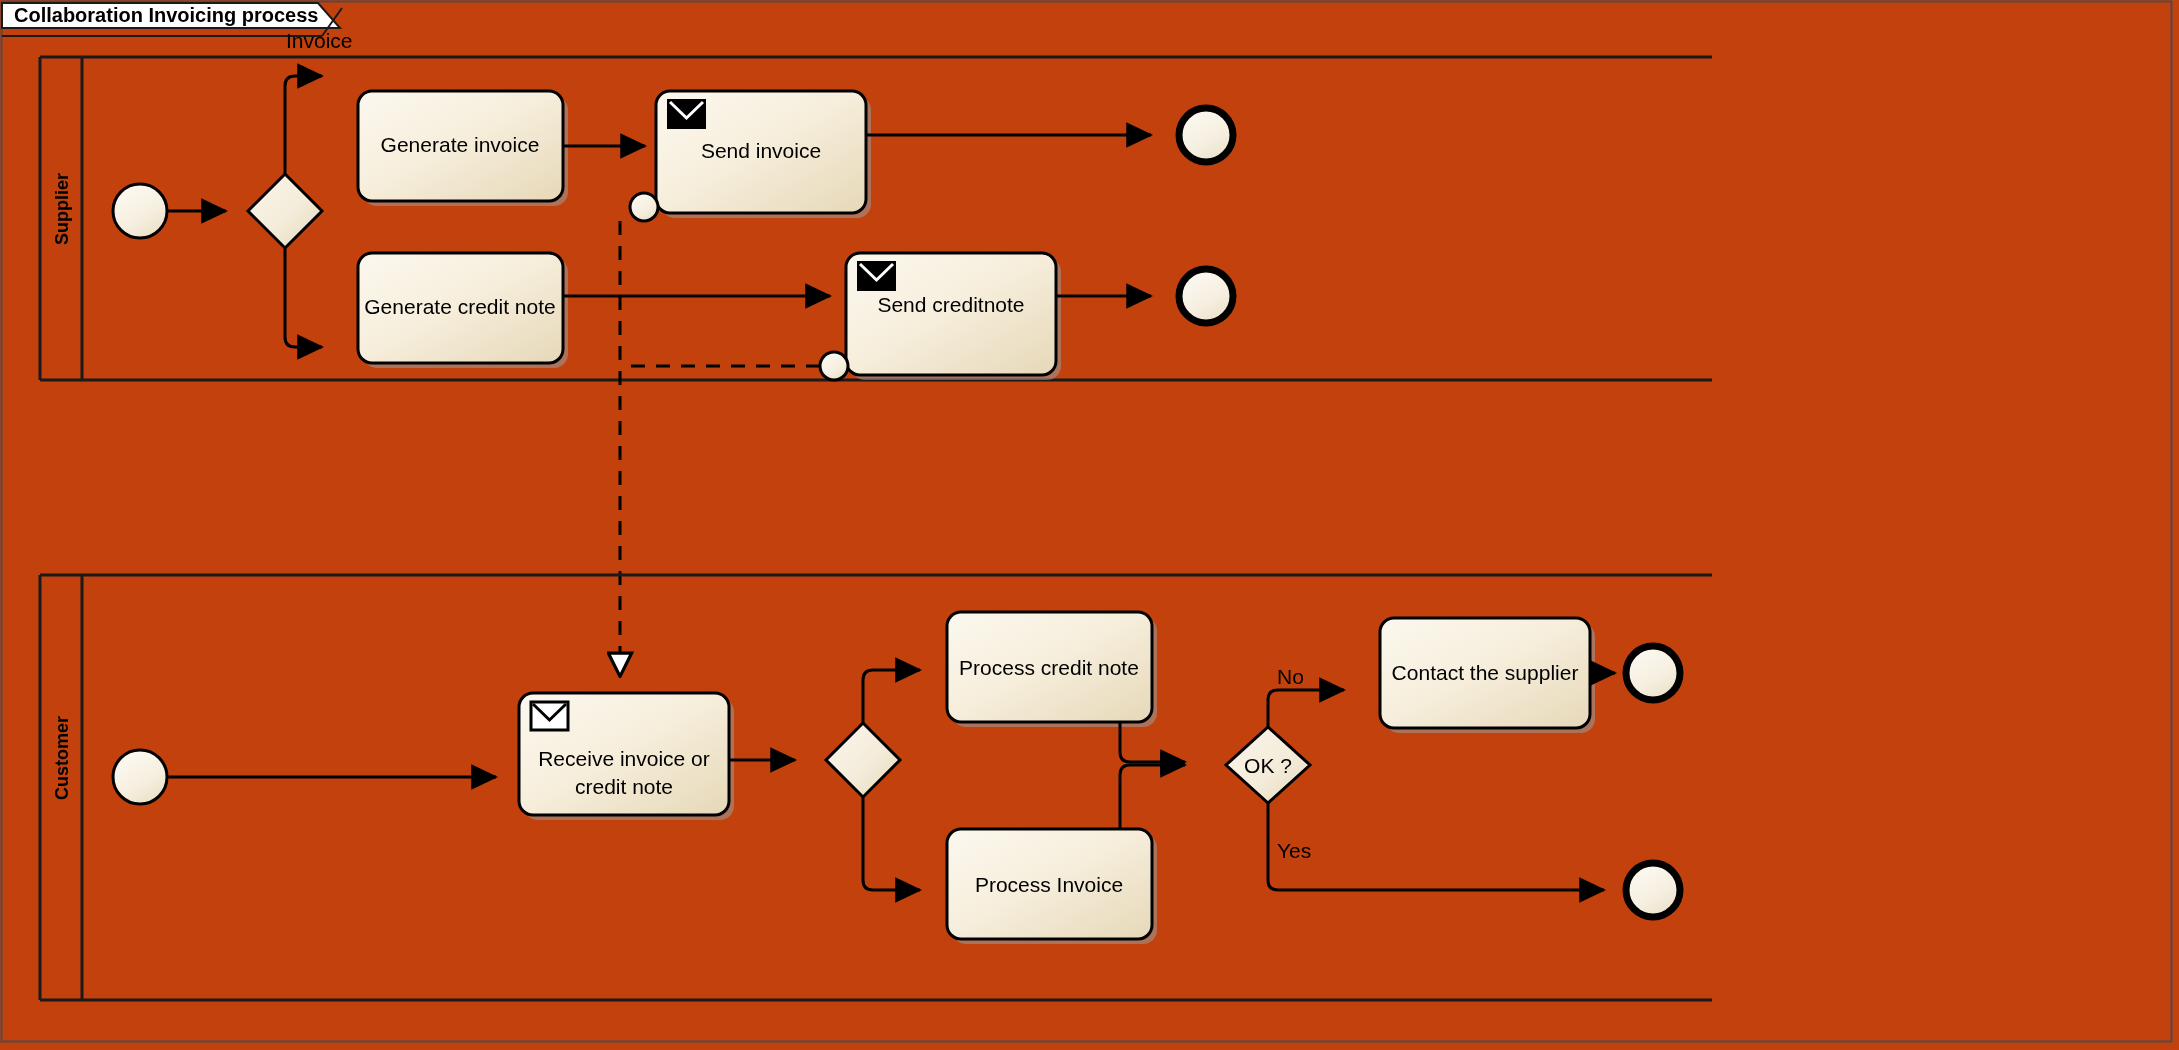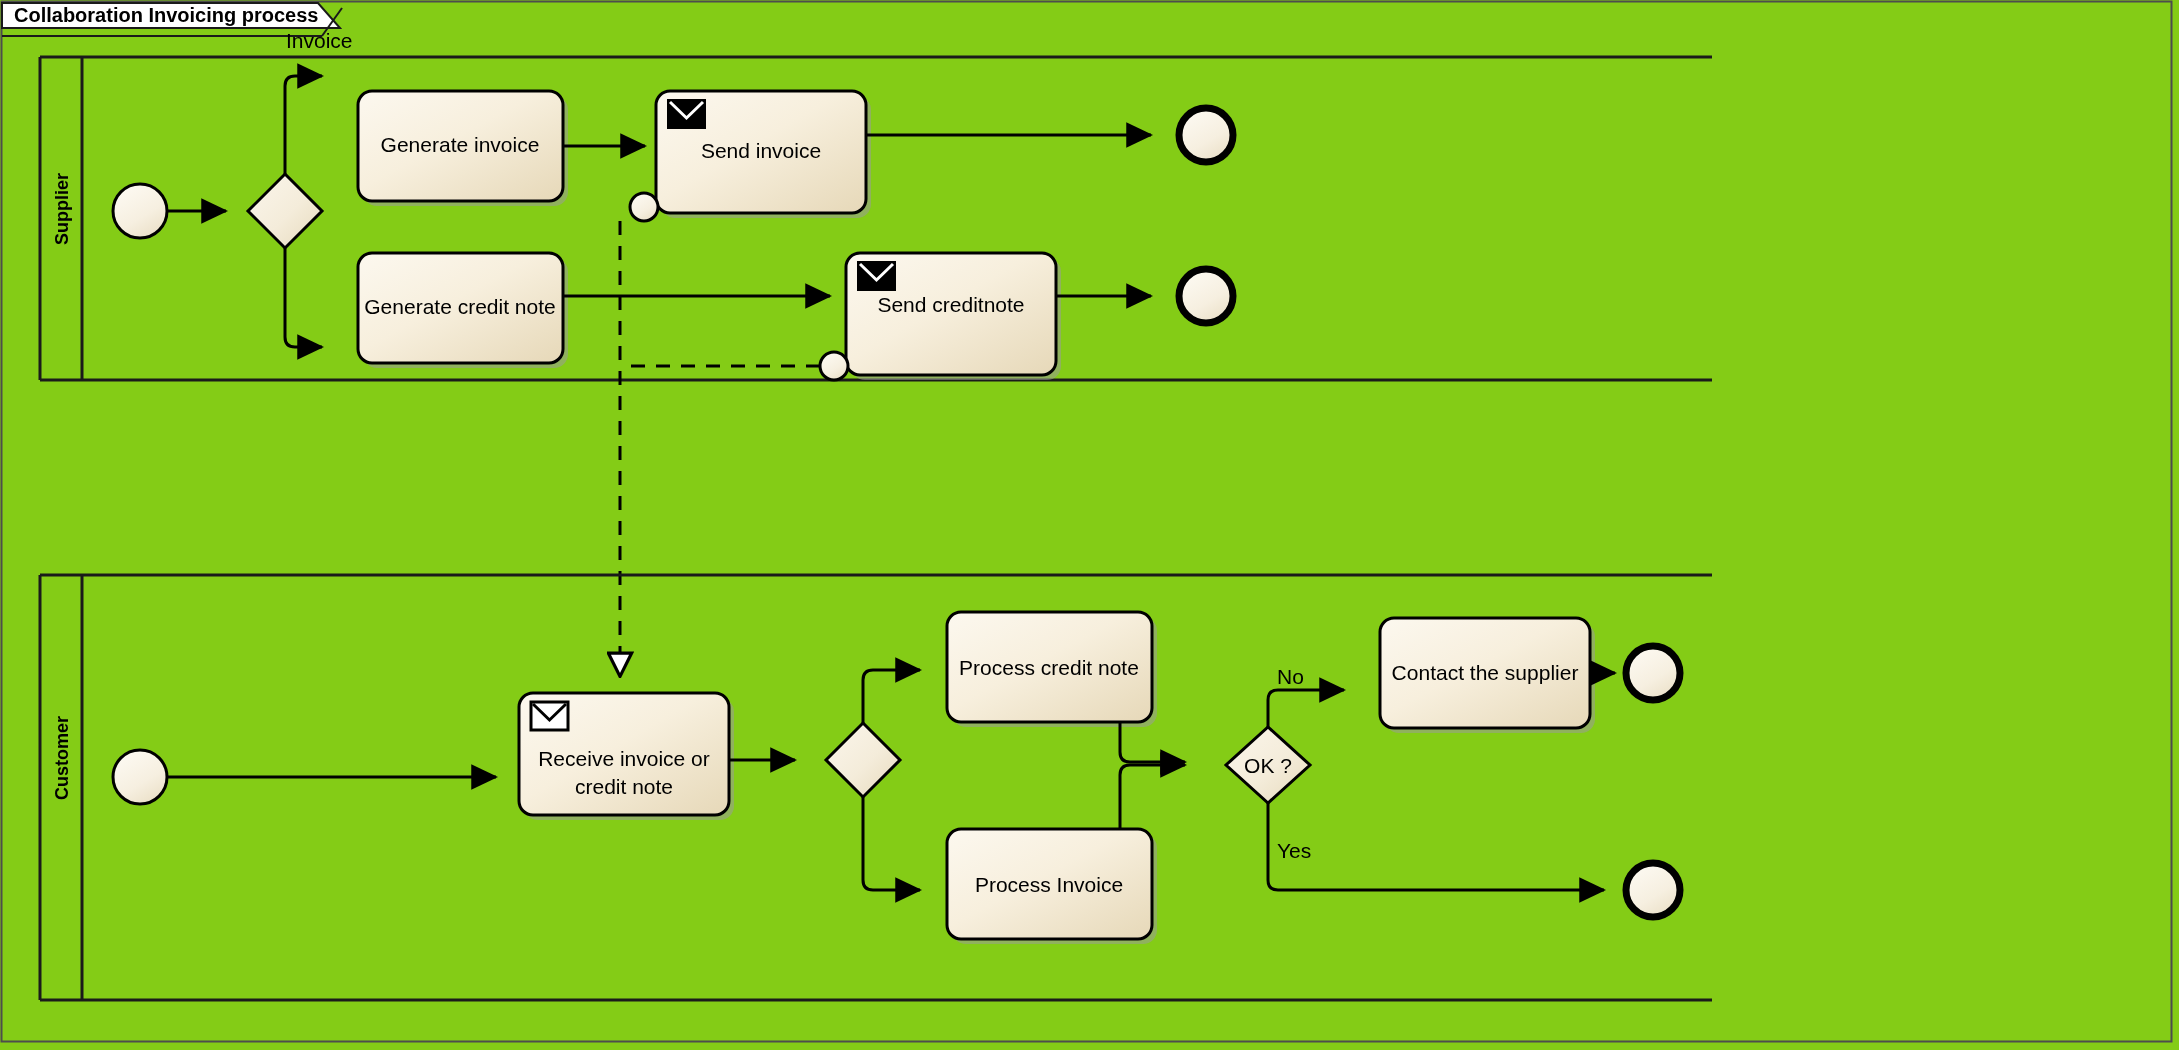--- a/index.html
+++ b/index.html
@@ -10,21 +10,21 @@
   body {
     width: 2179px;
     height: 1050px;
     font-family: "Liberation Sans", sans-serif;
     overflow: hidden;
   }
   #canvas {
     position: relative;
     width: 2179px;
     height: 1050px;
-    background: #84cc16;
+    background: #c2410c;
   }
   svg#diagram {
     position: absolute;
     left: 0;
     top: 0;
     width: 2179px;
     height: 1050px;
     display: block;
   }
   .pool-line { stroke: #1a1a1a; stroke-width: 3; fill: none; }

